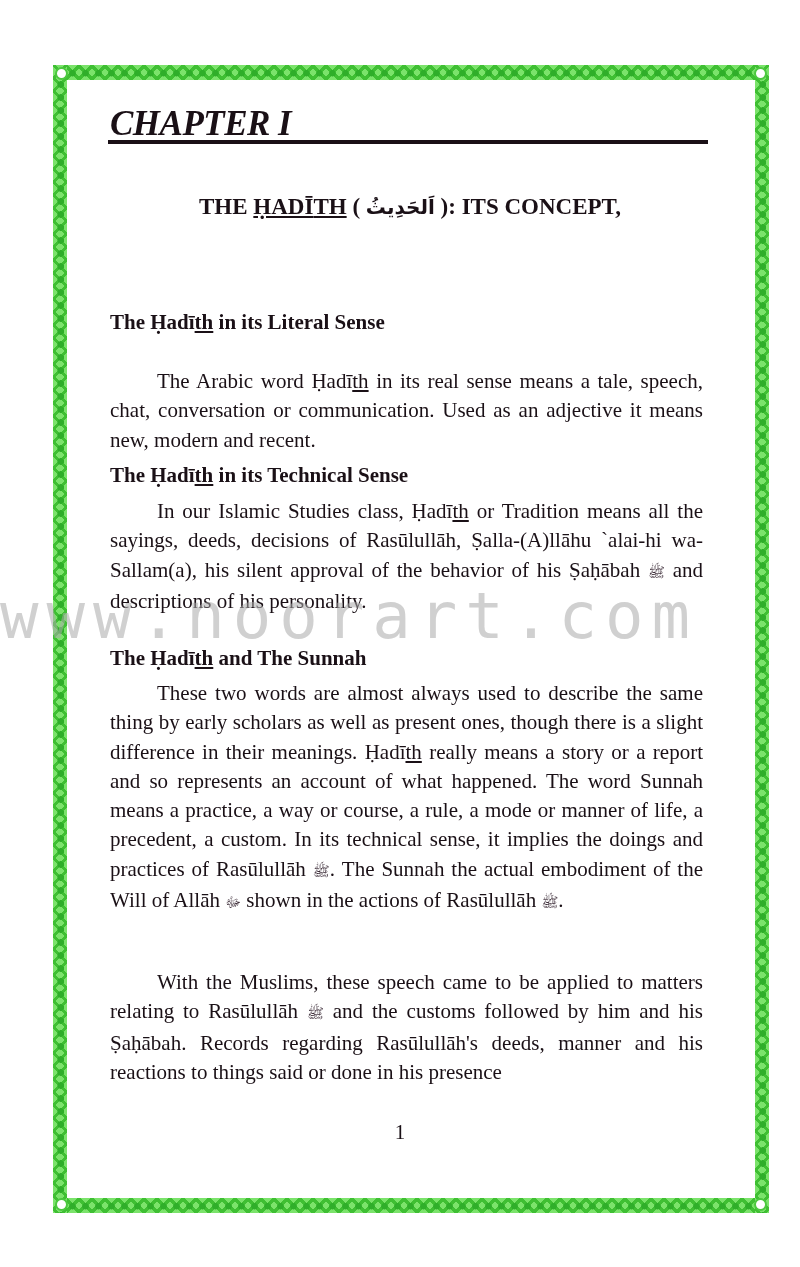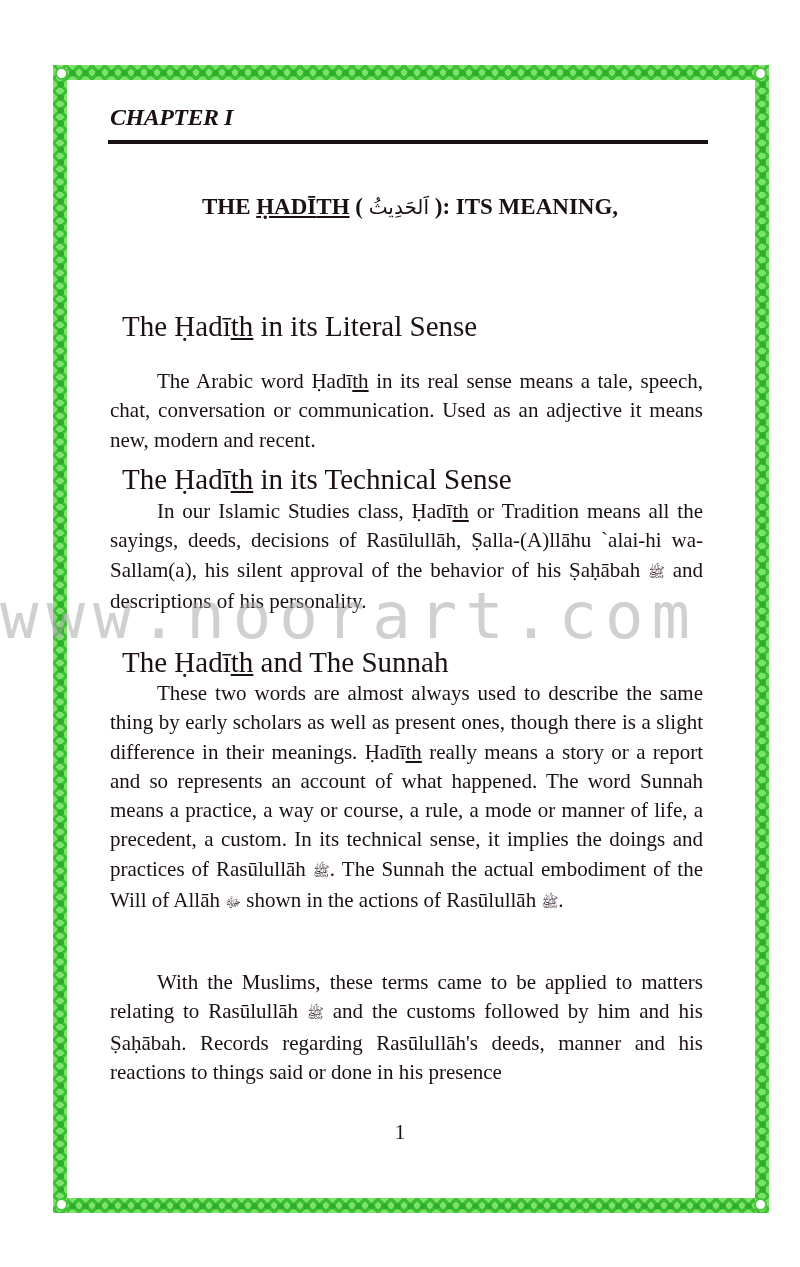--- a/index.html
+++ b/index.html
@@ -26,28 +26,28 @@
     background-size:14px 13px;
   }
   .band.left { left:0; }
   .band.right { right:0; }
   .corner { position:absolute; width:9px; height:9px; border-radius:50%; background:#ffffff; border:2px solid #4cc83f; }
   .corner.tl { left:2px; top:2px; }
   .corner.tr { right:2px; top:2px; }
   .corner.bl { left:2px; bottom:2px; }
   .corner.br { right:2px; bottom:2px; }
 
-  .chapter { position:absolute; left:110px; top:104px; font-size:24px; font-weight:bold; font-style:italic; letter-spacing:-0.5px; }
+  .chapter { position:absolute; left:110px; top:104px; font-size:35px; font-weight:bold; font-style:italic; letter-spacing:-0.5px; }
   .chapter-rule { position:absolute; left:108px; top:140px; width:600px; height:4px; background:#1a1016; }
 
   .title { position:absolute; left:100px; width:620px; top:191px; text-align:center; font-weight:bold; font-size:23px; line-height:31px; }
-  .title .ar { font-family:"DejaVu Sans", sans-serif; font-weight:normal; font-size:20px; }
+  .title .ar { font-family:"DejaVu Sans", sans-serif; font-weight:bold; font-size:20px; }
   .u { text-decoration:underline; }
 
-  .h { position:absolute; left:122px; font-weight:normal; font-size:29px; }
+  .h { position:absolute; left:110px; font-weight:bold; font-size:21px; }
   .p { position:absolute; left:110px; width:593px; font-size:21px; line-height:29.3px; text-align:justify; }
   .p .indent { display:inline-block; width:47px; }
   .i { }
   .sym { font-family:"DejaVu Sans", sans-serif; font-size:14px; color:#3a2a36; letter-spacing:-1px; }
 
   .pageno { position:absolute; left:0; width:800px; top:1120px; text-align:center; font-size:21px; }
 
   .watermark { position:absolute; left:0; top:584px; width:692px; text-align:center;
                font-family:"DejaVu Sans Mono", monospace; font-size:64px; color:rgba(170,170,170,0.55);
                letter-spacing:8px; white-space:nowrap; line-height:64px; }
@@ -63,29 +63,29 @@
   <div class="corner tl"></div>
   <div class="corner tr"></div>
   <div class="corner bl"></div>
   <div class="corner br"></div>
 </div>
 
 <div class="chapter">CHAPTER I</div>
 <div class="chapter-rule"></div>
 
 <div class="title">
-  <div><span>THE </span><span class="i u"><span>ḤADĪ</span><span>TH</span></span><span> ( </span><span class="ar">اَلحَدِيثُ</span><span> ): ITS MEANING,</span></div>
+  <div><span>THE </span><span class="i u"><span>ḤADĪ</span><span>TH</span></span><span> ( </span><span class="ar">اَلحَدِيثُ</span><span> ): ITS CONCEPT,</span></div>
 </div>
 
 <div class="h" style="top:310px;"><span>The Ḥadī</span><span class="u">th</span><span> in its Literal Sense</span></div>
 <div class="p" style="top:343px;margin-top:24px;"><span class="indent"></span><span>The Arabic word </span><span class="i"><span>Ḥadī</span><span class="u">th</span></span><span> in its real sense means a tale, speech, chat, conversation or communication.  Used as an adjective it means new, modern and recent.</span></div>
 
 <div class="h" style="top:463px;"><span>The Ḥadī</span><span class="u">th</span><span> in its Technical Sense</span></div>
 <div class="p" style="top:497px;"><span class="indent"></span><span>In our Islamic Studies class, </span><span class="i"><span>Ḥadī</span><span class="u">th</span></span><span> or Tradition means all the sayings, deeds, decisions of Rasūlullāh, </span><span class="i">Ṣalla-(A)llāhu `alai-hi wa-Sallam(a),</span><span> his silent approval of the behavior of his </span><span class="i">Ṣaḥābah</span> <span class="sym">ﷺ</span><span> and descriptions of his personality.</span></div>
 
 <div class="h" style="top:646px;"><span>The Ḥadī</span><span class="u">th</span><span> and The Sunnah</span></div>
 <div class="p" style="top:679px;"><span class="indent"></span><span>These two words are almost always used to describe the same thing by early scholars as well as  present ones, though there is a slight difference in their meanings.  </span><span class="i"><span>Ḥadī</span><span class="u">th</span></span><span> really means a story or a report and so represents an account of what happened.  The word </span><span class="i">Sunnah</span><span> means a practice, a way or course, a rule, a mode or manner of life, a precedent, a custom.  In its technical sense, it implies the doings and practices of Rasūlullāh </span><span class="sym">ﷺ</span><span>. The </span><span class="i">Sunnah</span><span> the actual embodiment of the Will of Allāh </span><span class="sym">ﷻ</span><span> shown in the actions of Rasūlullāh </span><span class="sym">ﷺ</span><span>.</span></div>
 
-<div class="p" style="top:968px;"><span class="indent"></span><span>With the Muslims, these terms came to be applied to matters relating to Rasūlullāh </span><span class="sym">ﷺ</span><span> and the customs followed by him and his </span><span class="i">Ṣaḥābah.</span><span>  Records regarding Rasūlullāh's deeds, manner and his reactions to things said or done in his presence</span></div>
+<div class="p" style="top:968px;"><span class="indent"></span><span>With the Muslims, these speech came to be applied to matters relating to Rasūlullāh </span><span class="sym">ﷺ</span><span> and the customs followed by him and his </span><span class="i">Ṣaḥābah.</span><span>  Records regarding Rasūlullāh's deeds, manner and his reactions to things said or done in his presence</span></div>
 
 <div class="pageno">1</div>
 
 <div class="watermark">www.noorart.com</div>
 
 </body></html>

